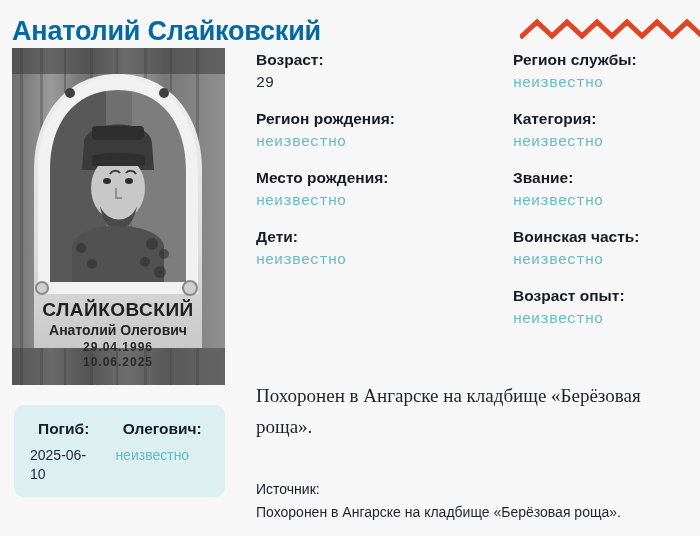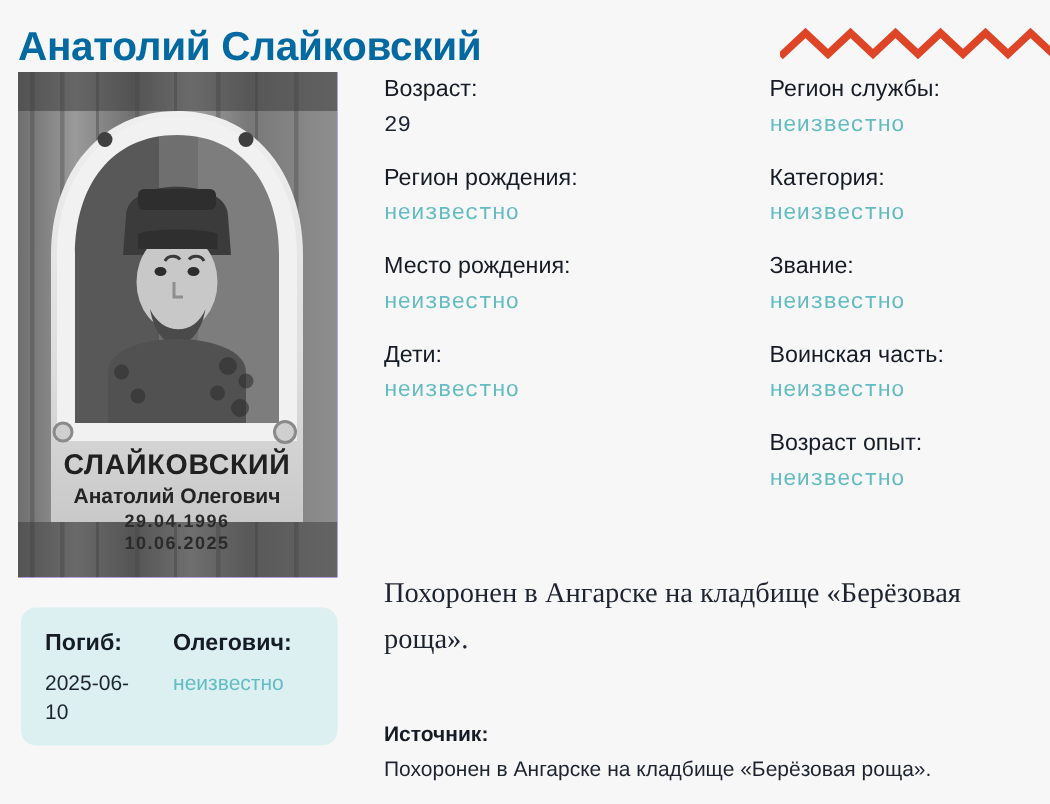--- a/index.html
+++ b/index.html
@@ -46,38 +46,38 @@
   .zigzag svg { display: block; }
 
   
   .photo {
     position: absolute;
     left: 12px;
     top: 48px;
     width: 213px;
     height: 337px;
     overflow: hidden;
-    background: #8b5cf6;
+    background: #ef4444;
   }
   .photo svg { display: block; }
 
   
   .info-col {
     position: absolute;
     top: 50px;
   }
   .info-col.left  { left: 256px; width: 205px; }
   .info-col.right { left: 477px; width: 215px; margin-left: 36px; }
 
   .field { margin-bottom: 15px; }
   .field:last-child { margin-bottom: 0; }
 
   .field-label {
     font-size: 15.5px;
-    font-weight: normal;
+    font-weight: bold;
     color: #161c26;
     line-height: 1.35;
     white-space: nowrap;
   }
   .field-value {
     font-size: 15px;
     line-height: 1.4;
     margin-top: 2px;
     color: #1d2430;
     font-family: Liberation Mono, monospace;
@@ -100,20 +100,21 @@
   }
   .status-item { min-width: 0; }
   .status-item.killed { width: 72px; }
   .status-item.buried { width: 100px; }
   .status-label {
     font-size: 15.5px;
     font-weight: bold;
     color: #161c26;
     white-space: nowrap;
     line-height: 1.3;
+    text-align: center;
   }
   .status-value {
     font-size: 14px;
     margin-top: 7px;
     line-height: 1.35;
     color: #1d2430;
     word-break: break-word;
   }
   .status-value.unknown { color: #63bcc2; }
 
@@ -130,21 +131,21 @@
   }
 
   .source-block {
     position: absolute;
     left: 256px;
     top: 480px;
     width: 440px;
   }
   .source-label {
     font-size: 14px;
-    font-weight: bold;
+    font-weight: normal;
     color: #161c26;
     line-height: 1.4;
   }
   .source-text {
     font-size: 14px;
     line-height: 1.45;
     margin-top: 2px;
     color: #1d2430;
   }
 </style>

